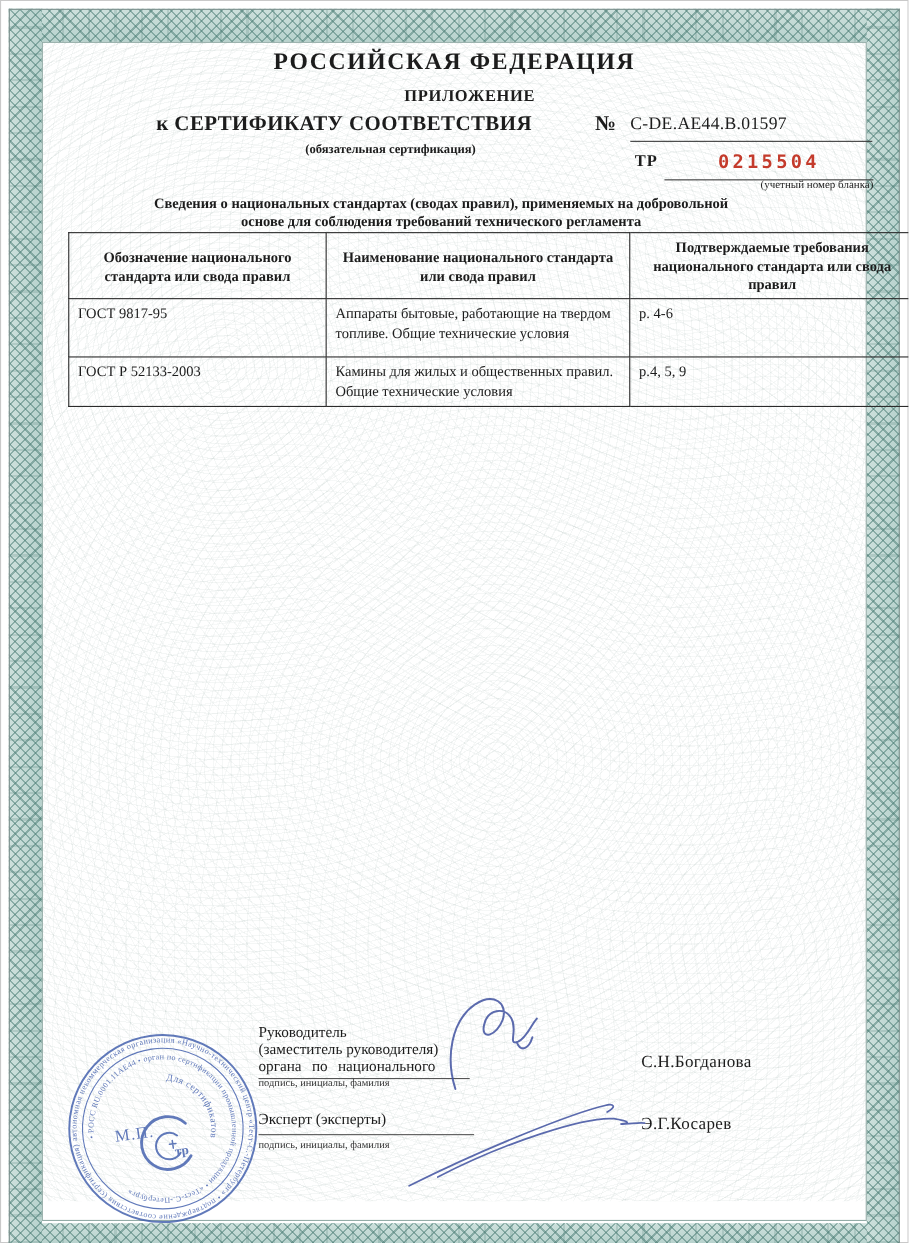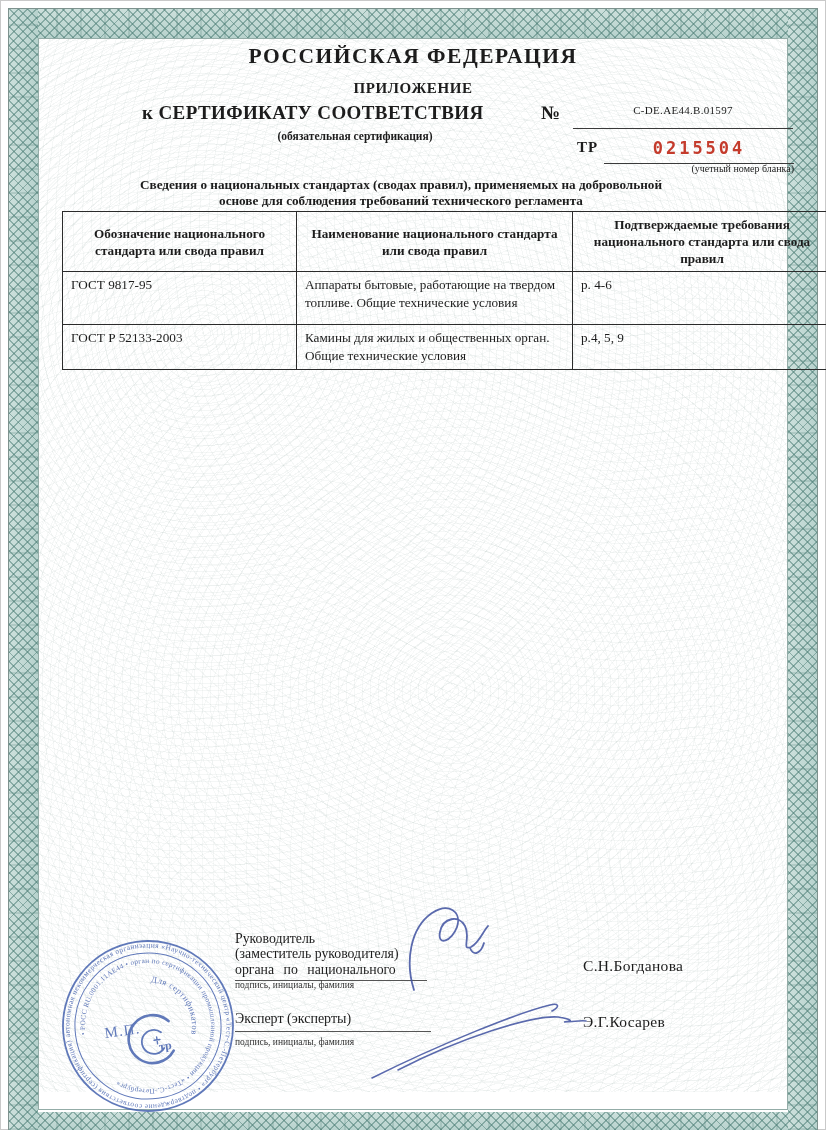--- a/index.html
+++ b/index.html
@@ -38,24 +38,24 @@
   .frame-top{top:8px;left:8px;right:8px;height:30px;}
   .frame-bottom{top:1112px;left:8px;right:8px;height:18px;}
   .frame-left{top:8px;bottom:0;left:8px;width:30px;}
   .frame-right{top:8px;bottom:0;right:8px;width:30px;}
   .frame-outer{position:absolute;top:8px;left:8px;right:8px;bottom:0;border:1px solid #7e928e;border-bottom:none;pointer-events:none;}
   .frame-inner{position:absolute;top:38px;left:38px;right:38px;bottom:20px;border:1px solid #93aca7;pointer-events:none;}
 
   .abs{position:absolute;}
 
   .country-title{top:44px;left:38px;width:750px;font-size:21.5px;font-weight:bold;letter-spacing:1.5px;text-align:center;}
-  .appendix{top:80px;left:38px;width:750px;font-size:15px;font-weight:bold;letter-spacing:.6px;text-align:center;}
+  .appendix{top:80px;left:52px;width:750px;font-size:15px;font-weight:bold;letter-spacing:.6px;text-align:center;}
   .cert-line-label{top:102px;left:142px;font-size:19px;font-weight:bold;letter-spacing:.4px;}
   .numero{top:102px;left:541px;font-size:19px;font-weight:bold;}
-  .cert-number{top:101px;left:573px;width:220px;height:24px;border-bottom:1.3px solid #3a3a3a;text-align:center;font-size:11px;padding-top:3px;letter-spacing:.3px;}
+  .cert-number{top:101px;left:573px;width:220px;height:24px;border-bottom:1.3px solid #3a3a3a;font-size:16px;padding-top:3px;letter-spacing:.3px;}
   .oblig{top:130px;left:225px;width:260px;text-align:center;font-size:11.5px;font-weight:600;}
   .tr-label{top:139px;left:577px;font-size:15px;font-weight:bold;letter-spacing:1px;}
   .tr-number{top:135px;left:604px;width:190px;height:25px;border-bottom:1.2px solid #3a3a3a;text-align:center;
     font-family:"DejaVu Sans Mono",monospace;font-size:17px;font-weight:bold;letter-spacing:3px;color:#c43b2c;padding-top:3px;}
   .blank-caption{top:163px;left:604px;width:190px;text-align:right;font-size:10px;}
   .intro{left:48px;width:706px;text-align:center;font-size:13.2px;font-weight:bold;}
   .intro1{top:177px;} .intro2{top:193px;}
 
   table.std{position:absolute;top:211px;left:62px;width:706px;border-collapse:collapse;table-layout:fixed;}
   table.std th, table.std td{border:1.3px solid #2b2b2b;font-size:13.2px;line-height:1.3;}
@@ -114,21 +114,21 @@
       </tr>
     </thead>
     <tbody>
       <tr class="r1">
         <td>ГОСТ 9817-95</td>
         <td>Аппараты бытовые, работающие на твердом топливе. Общие технические условия</td>
         <td>р. 4-6</td>
       </tr>
       <tr class="r2">
         <td>ГОСТ Р 52133-2003</td>
-        <td>Камины для жилых и общественных орган. Общие технические условия</td>
+        <td>Камины для жилых и общественных правил. Общие технические условия</td>
         <td>р.4, 5, 9</td>
       </tr>
     </tbody>
   </table>
 
   <div class="abs sig-role sig-head-role">
     <div>Руководитель</div>
     <div>(заместитель руководителя)</div>
     <div class="spread">органа по национального</div>
   </div>

